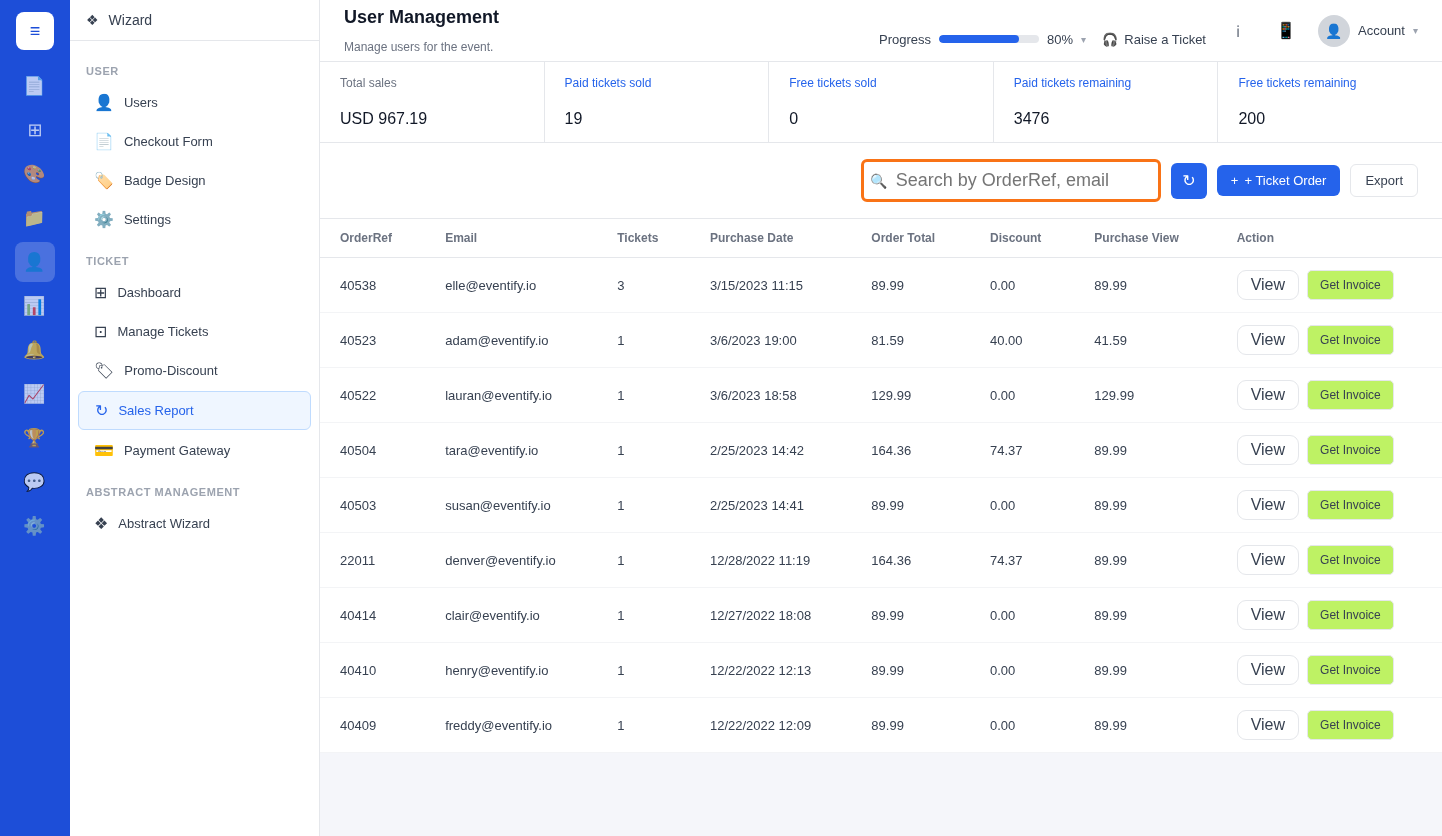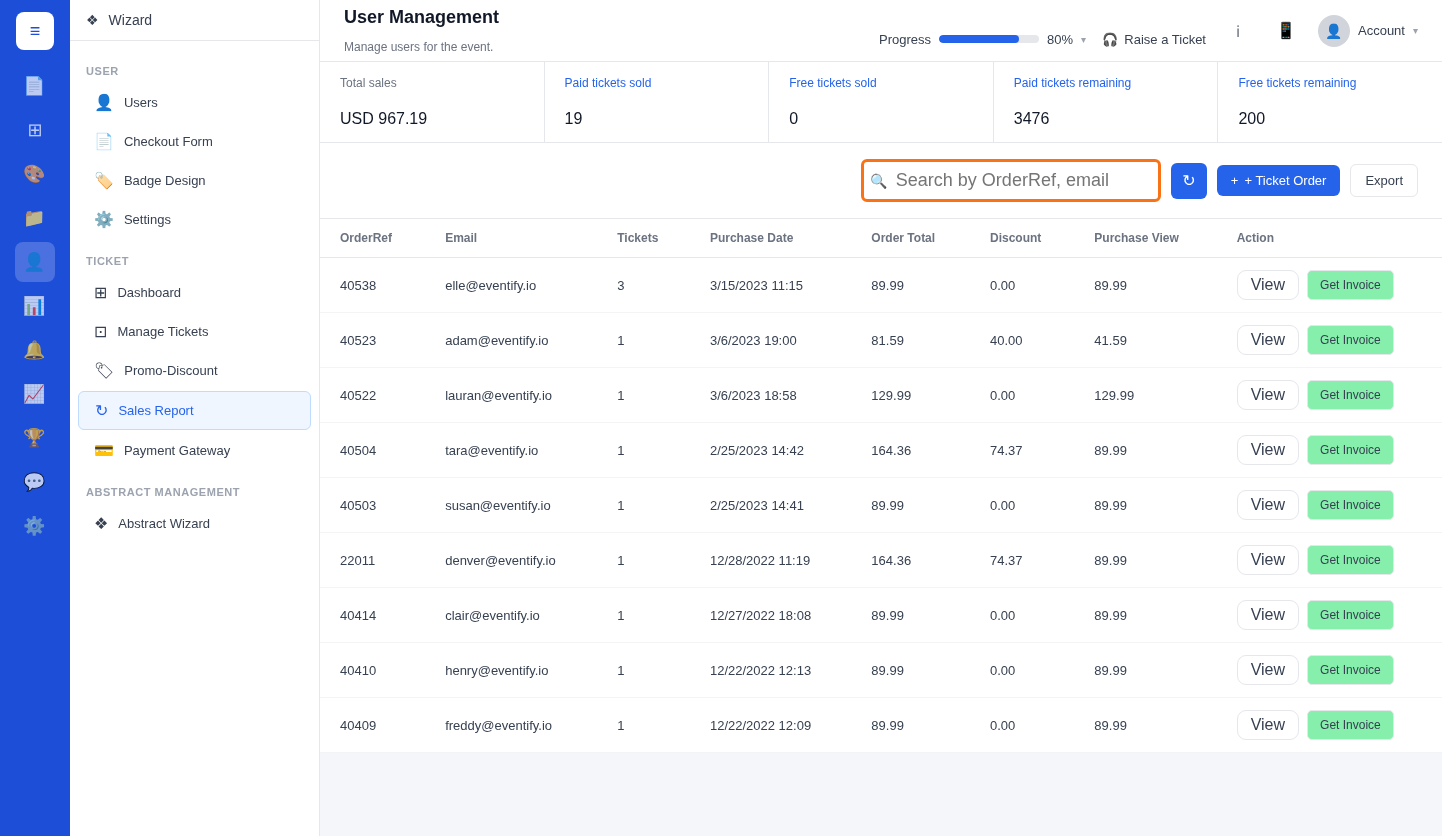--- a/index.html
+++ b/index.html
@@ -287,21 +287,21 @@
       border-radius: 9px;
       background: white;
       font-size: 16px;
       cursor: pointer;
       color: #374151;
     }
     .invoice-btn {
       padding: 5px 12px;
       border: 1px solid #e5e7eb;
       border-radius: 5px;
-      background: #86efac;
+      background: #bef264;
       font-size: 12px;
       cursor: pointer;
       color: #374151;
     }
   </style>
 </head>
 <body>
 
 <div class="icon-bar">
   <div class="logo">

